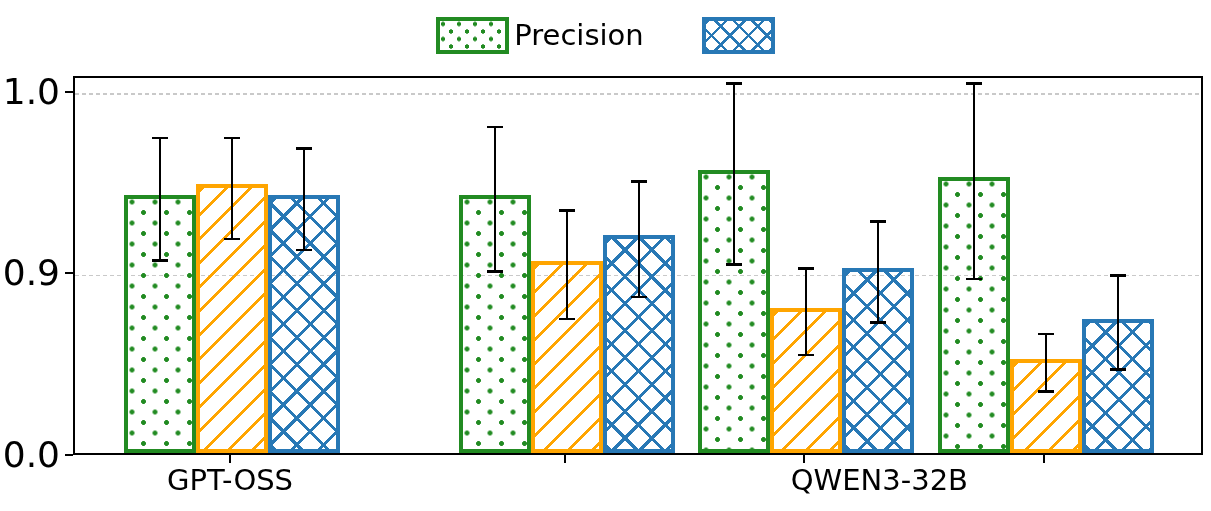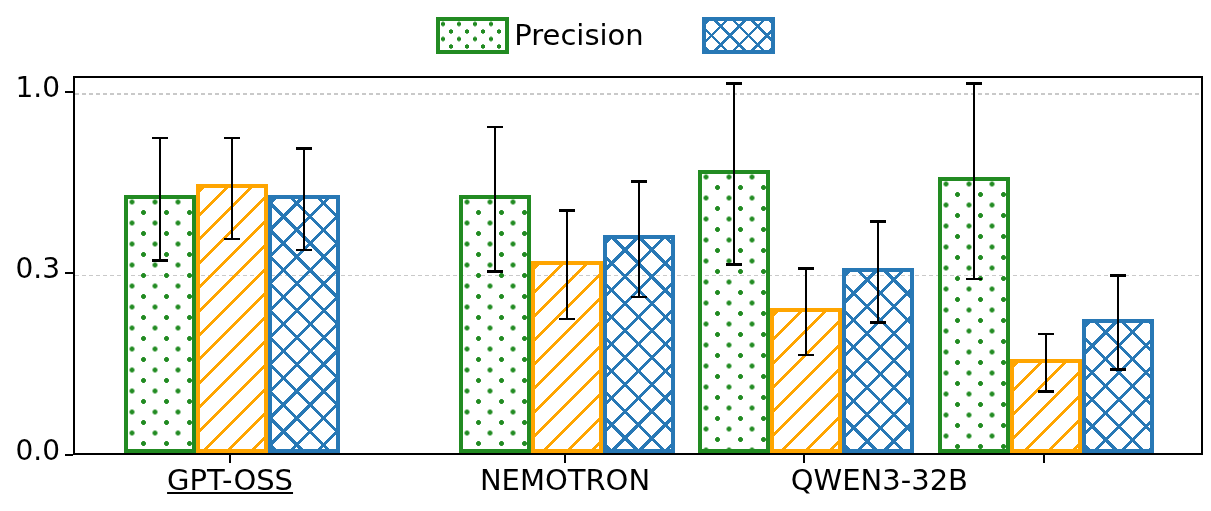--- a/index.html
+++ b/index.html
@@ -32,21 +32,21 @@
   .hatch-cross {
     border:4px solid #2878B5;
     background-image:
       repeating-linear-gradient(45deg, #2878B5 0 3px, rgba(0,0,0,0) 3px 19px),
       repeating-linear-gradient(135deg, #2878B5 0 3px, rgba(0,0,0,0) 3px 19px);
   }
   .ebar-line { position:absolute; width:2.5px; background:#000; z-index:3; }
   .ebar-cap  { position:absolute; width:16px; height:2.5px; background:#000; z-index:3; }
   .ytick { position:absolute; width:8px; height:2px; background:#000; }
   .xtick { position:absolute; width:2px; height:8px; background:#000; }
-  .ytick-label { position:absolute; left:0; width:60px; text-align:right; font-size:28px; line-height:1; }
+  .ytick-label { position:absolute; left:0; width:60px; text-align:right; font-size:36px; line-height:1; }
   .xtick-label { position:absolute; font-size:29px; line-height:1; text-align:center; width:300px; transform:translateX(-50%); }
   .legend {
     position:absolute; top:9px; left:0; width:100%; height:52px;
     display:flex; justify-content:center; align-items:center; gap:58px; z-index:4;
   }
   .legend-item { display:flex; align-items:center; gap:5px; }
   .legend-swatch { width:73px; height:37px; box-sizing:border-box; }
   .lg-dots {
     border:4px solid #228B22;
     background-image:
@@ -128,23 +128,22 @@
       <div class="ebar-cap" style="left: 794.997px; top: 142.033px;"></div>
       <div class="ebar-cap" style="left: 794.997px; top: 243.18px;"></div>
       <div class="bar hatch-cross" style="left: 1007.01px; width: 72px; height: 134.32px;"></div>
       <div class="ebar-line" style="left: 1041.76px; top: 197.487px; height: 94.387px;"></div>
       <div class="ebar-cap" style="left: 1035.01px; top: 196.487px;"></div>
       <div class="ebar-cap" style="left: 1035.01px; top: 290.374px;"></div>
     </div>
 <div class="ytick" style="left: 65px; top: 454px;"></div>
     <div class="ytick-label" style="top: 437px;">0.0</div>
     <div class="ytick" style="left: 65px; top: 272.487px;"></div>
-    <div class="ytick-label" style="top: 255.487px;">0.3</div>
+    <div class="ytick-label" style="top: 255.487px;">0.9</div>
     <div class="ytick" style="left: 65px; top: 90.9732px;"></div>
     <div class="ytick-label" style="top: 73.9732px;">1.0</div>
     <div class="xtick" style="left: 229.07px; top: 455px;"></div>
-    <div class="xtick-label" style="left: 230.07px; top: 466px; text-decoration: underline;">GPT-OSS</div>
+    <div class="xtick-label" style="left: 230.07px; top: 466px;">GPT-OSS</div>
     <div class="xtick" style="left: 564.002px; top: 455px;"></div>
-    <div class="xtick-label" style="left: 565.002px; top: 466px;">NEMOTRON</div>
     <div class="xtick" style="left: 802.997px; top: 455px;"></div>
     <div class="xtick-label" style="left: 818px; top: 466px; text-align: right;">QWEN3-32B</div>
     <div class="xtick" style="left: 1043.01px; top: 455px;"></div>
   </div>
 
 </body></html>

